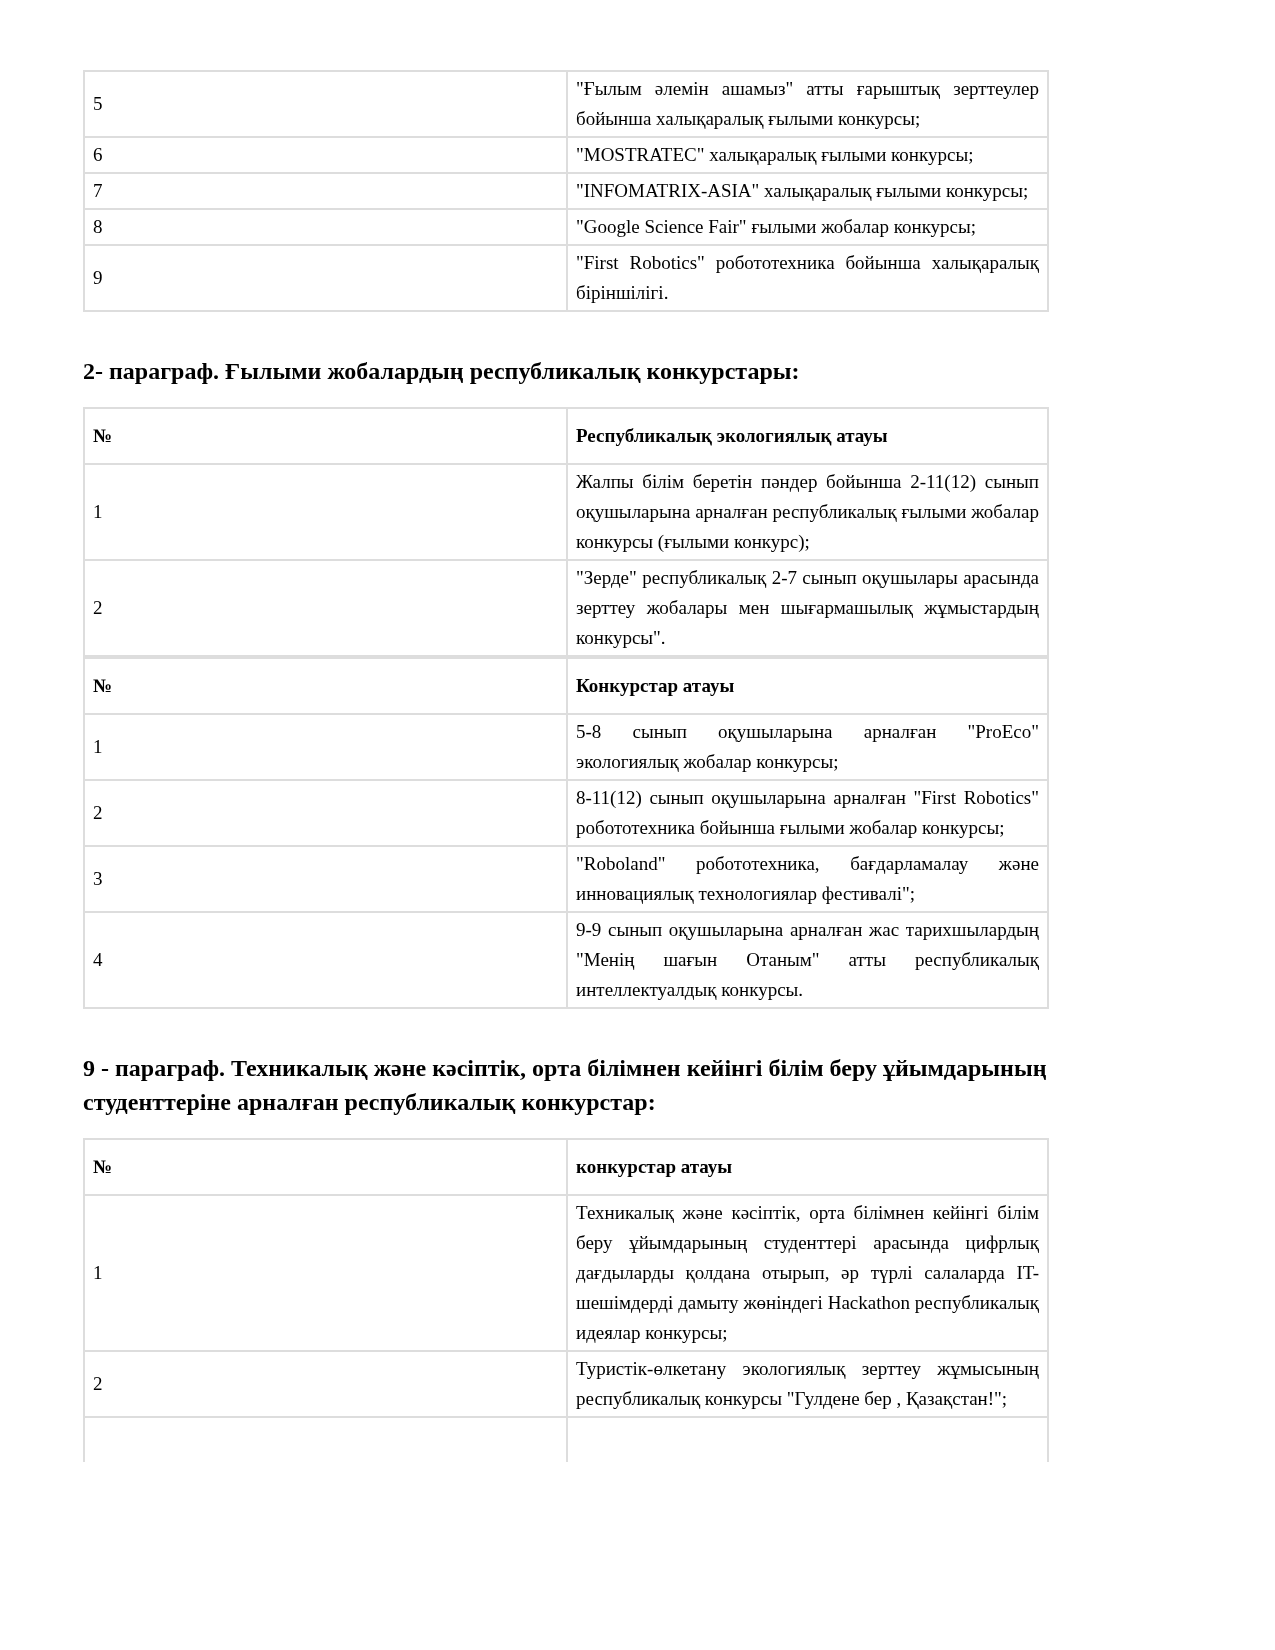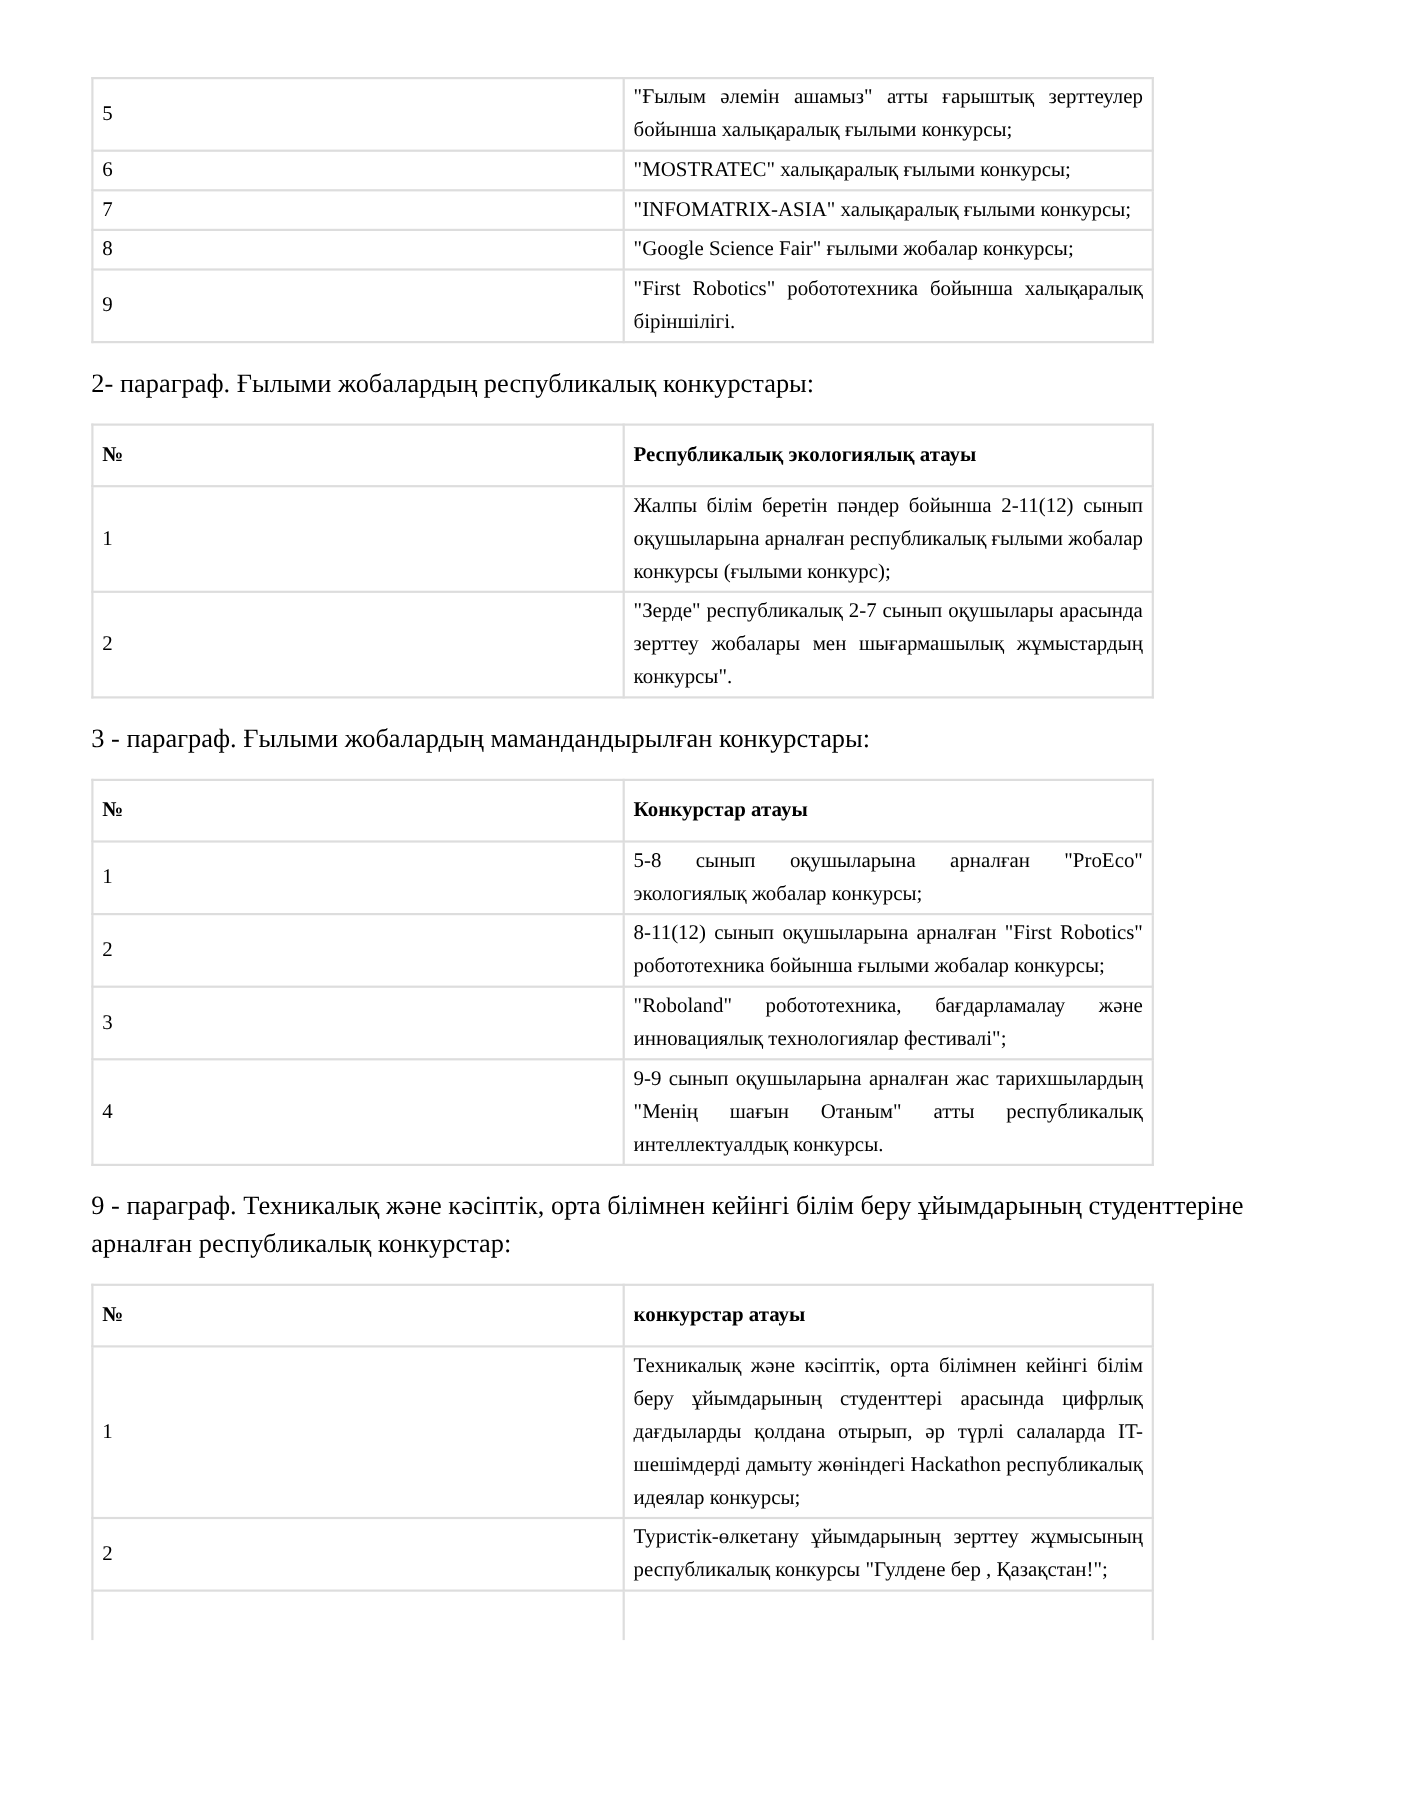--- a/index.html
+++ b/index.html
@@ -37,23 +37,23 @@
       font-weight: bold;
       height: 50px;
       text-align: left;
     }
     table.doc-table tr.cut-row td {
       height: 40px;
       border-bottom: none;
     }
     h2.para-heading {
       font-size: 24px;
-      font-weight: normal;
+      font-weight: bold;
       line-height: 34px;
-      margin: 20px 0 19px 0;
+      margin: 42px 0 19px 0;
       width: 1110px;
     }
     .sec { margin: 0; }
   </style>
 </head>
 <body>
 
 <div class="page">
   <div class="content">
 
@@ -102,21 +102,20 @@
           <td class="cell-num">1</td>
           <td class="cell-text">Жалпы білім беретін пәндер бойынша 2-11(12) сынып оқушыларына арналған республикалық ғылыми жобалар конкурсы (ғылыми конкурс);</td>
         </tr>
         <tr>
           <td class="cell-num">2</td>
           <td class="cell-text">"Зерде" республикалық 2-7 сынып оқушылары арасында зерттеу жобалары мен шығармашылық жұмыстардың конкурсы".</td>
         </tr>
       </tbody>
     </table>
 
-    <h2 class="para-heading">3 - параграф. Ғылыми жобалардың мамандандырылған конкурстары:</h2>
 
     <table class="doc-table sec">
       <colgroup>
           <col class="c-num">
           <col class="c-title">
         </colgroup>
       <tbody>
         <tr class="header-row">
           <td>№</td>
           <td>Конкурстар атауы</td>
@@ -151,21 +150,21 @@
         <tr class="header-row">
           <td>№</td>
           <td>конкурстар атауы</td>
         </tr>
         <tr>
           <td class="cell-num">1</td>
           <td class="cell-text">Техникалық және кәсіптік, орта білімнен кейінгі білім беру ұйымдарының студенттері арасында цифрлық дағдыларды қолдана отырып, әр түрлі салаларда IT-шешімдерді дамыту жөніндегі Hackathon республикалық идеялар конкурсы;</td>
         </tr>
         <tr>
           <td class="cell-num">2</td>
-          <td class="cell-text">Туристік-өлкетану ұйымдарының зерттеу жұмысының республикалық конкурсы "Гулдене бер , Қазақстан!";</td>
+          <td class="cell-text">Туристік-өлкетану экологиялық зерттеу жұмысының республикалық конкурсы "Гулдене бер , Қазақстан!";</td>
         </tr>
         <tr class="cut-row">
           <td class="cell-num"></td>
           <td class="cell-text"></td>
         </tr>
       </tbody>
     </table>
 
   </div>
 </div>

